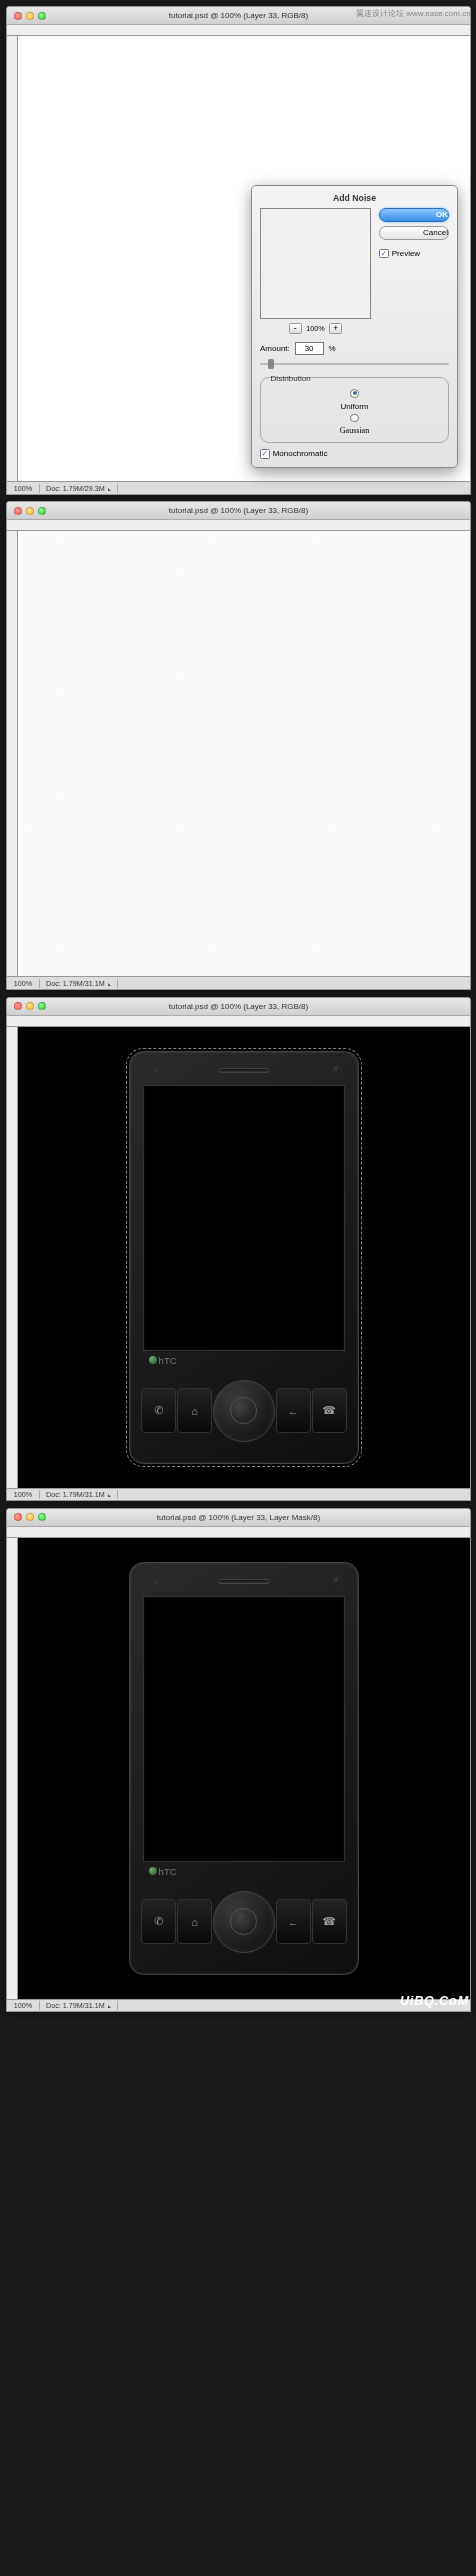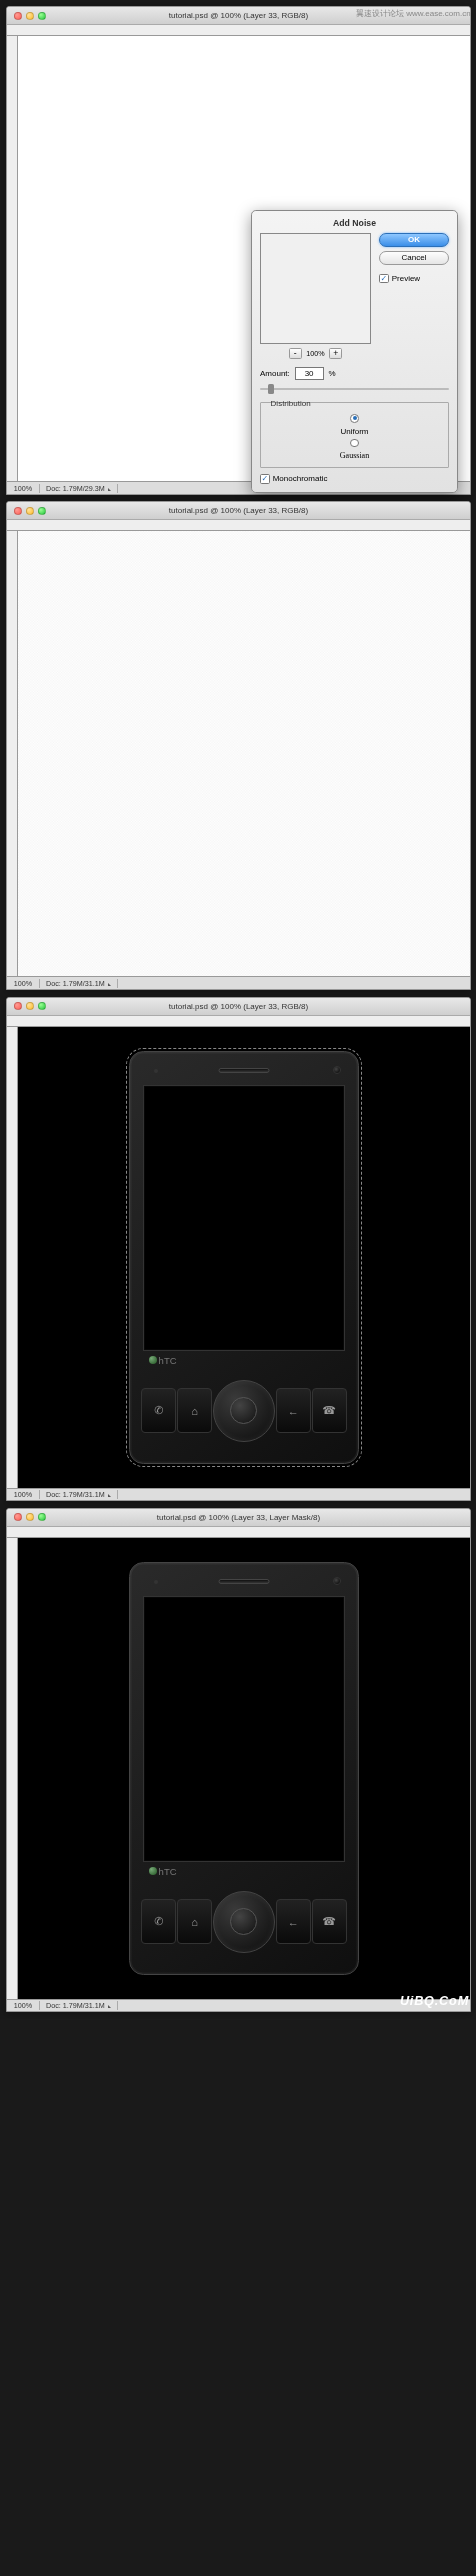--- a/index.html
+++ b/index.html
@@ -18,38 +18,38 @@
   .ruler-v { width: 11px; background: #eee; border-right: 0.8px solid #999; position: relative; }
   .ruler-h { height: 11px; background: #eee; border-bottom: 0.8px solid #999; }
   .canvas-wrap { flex: 1; display: flex; flex-direction: column; }
   .canvas { flex: 1; background: #fff; position: relative; }
   .canvas.noise { background: #fff; background-image: repeating-conic-gradient(#f5f5f5 0% 25%, #fff 0% 50%); background-size: 1.6px 1.6px; }
   .status-bar { height: 12.7px; background: #ddd; border-top: 0.8px solid #999; display: flex; align-items: center; font-size: 7.2px; color: #333; }
   .status-field { padding: 0 6.4px; border-right: 0.8px solid #aaa; white-space: nowrap; }
   .status-tri { width: 0; height: 0; border-style: solid; border-width: 3.2px 0 0 3.2px; border-color: transparent transparent transparent #555; margin-left: 3.2px; display: inline-block; }
 
   
-  .dialog { position: absolute; right: 19px; top: 204px; width: 207px; background: linear-gradient(#f4f4f4,#e2e2e2); border: 0.8px solid #888; border-radius: 4.8px; box-shadow: 0 4.8px 16px rgba(0,0,0,0.4); padding: 6.4px 8px 8px; }
+  .dialog { position: absolute; right: 19px; top: 179px; width: 207px; background: linear-gradient(#f4f4f4,#e2e2e2); border: 0.8px solid #888; border-radius: 4.8px; box-shadow: 0 4.8px 16px rgba(0,0,0,0.4); padding: 6.4px 8px 8px; }
   .dialog-title { text-align: center; font-size: 8.7px; color: #333; margin-bottom: 4.8px; font-weight: bold; }
   .dialog-body { display: flex; gap: 8px; }
   .preview-box { width: 111px; height: 111px; background: #fff; border: 0.8px solid #888; background-image: repeating-conic-gradient(#f0f0f0 0% 25%, #fff 0% 50%); background-size: 0.8px 0.8px; }
   .dialog-buttons { display: flex; flex-direction: column; gap: 4px; width: 72px; }
-  .mac-btn { height: 14.3px; border-radius: 7.2px; border: 0.8px solid #5a8ec7; background: linear-gradient(#e8f2ff,#b6d6fb); font-size: 8px; text-align: center; line-height: 12.7px; cursor: pointer; }
+  .mac-btn { height: 14.3px; border-radius: 7.2px; border: 0.8px solid #5a8ec7; background: linear-gradient(#e8f2ff,#b6d6fb); font-size: 8px; text-align: right; line-height: 12.7px; cursor: pointer; }
   .mac-btn.default { background: linear-gradient(#8ec7ff,#3a8ee8); border-color: #2a6fb8; color: #fff; font-weight: bold; box-shadow: 0 0 2.4px #6cb2ff; }
   .mac-btn.plain { background: linear-gradient(#fdfdfd,#e5e5e5); border-color: #999; }
   .chk-row { display: flex; align-items: center; gap: 3.2px; font-size: 8px; margin-top: 4.8px; }
   .chk { width: 9.5px; height: 9.5px; border: 0.8px solid #777; border-radius: 1.6px; background: #fff; display: inline-flex; align-items: center; justify-content: center; font-size: 8px; color: #2a6fb8; }
   .zoom-row { display: flex; align-items: center; justify-content: center; gap: 4.8px; margin-top: 4.8px; font-size: 7.2px; }
   .zoom-btn { width: 12.7px; height: 11px; border: 0.8px solid #999; border-radius: 1.6px; background: linear-gradient(#fff,#ddd); text-align: center; line-height: 9.5px; font-size: 8.7px; cursor: pointer; }
   .amt-row { display: flex; align-items: center; gap: 4.8px; font-size: 8px; margin-top: 8px; }
   .amt-input { width: 29px; height: 12.7px; border: 0.8px solid #777; background: #fff; text-align: center; font-size: 8px; }
   .slider { position: relative; height: 11px; margin-top: 3.2px; }
   .slider-track { position: absolute; top: 4.8px; left: 0; right: 0; height: 2.4px; background: #bbb; border-radius: 1.6px; }
   .slider-thumb { position: absolute; top: 0.8px; left: 8px; width: 6.4px; height: 9.5px; background: #888; border-radius: 1.6px; }
-  .fieldset { border: 0.8px solid #aaa; border-radius: 1px; margin-top: 8px; padding: 4.8px 6.4px 6.4px; }
+  .fieldset { border: 0.8px solid #aaa; border-radius: 9px; margin-top: 8px; padding: 4.8px 6.4px 6.4px; }
   .fieldset-legend { font-size: 8px; color: #333; padding: 0 3.2px; background: transparent; position: relative; top: -9.5px; }
   .radio-row { display: flex; align-items: center; gap: 4px; font-size: 8px; margin-top: -3.2px; flex-direction: column; }
   .radio { width: 8.7px; height: 8.7px; border: 0.8px solid #777; border-radius: 50%; background: #fff; display: inline-flex; align-items: center; justify-content: center; }
   .radio.sel::after { content: ""; width: 4px; height: 4px; background: #2a6fb8; border-radius: 50%; }
 
   
   .phone-canvas { background: #000; flex: 1; display: flex; align-items: center; justify-content: center; padding: 24px 0; }
   .phone { width: 230px; height: 413px; background: linear-gradient(145deg,#2a2a2a,#0f0f0f); border-radius: 14.3px; border: 0.8px solid #444; position: relative; box-shadow: inset 0 0 0 1.6px rgba(255,255,255,0.05), 0 0 16px rgba(0,0,0,0.8); }
   .phone.selected { outline: 0.8px dashed #888; outline-offset: 2.4px; }
   .earpiece { position: absolute; top: 16px; left: 50%; transform: translateX(-50%); width: 51px; height: 5.6px; background: linear-gradient(#111,#333); border-radius: 3.2px; border: 0.8px solid #444; }

